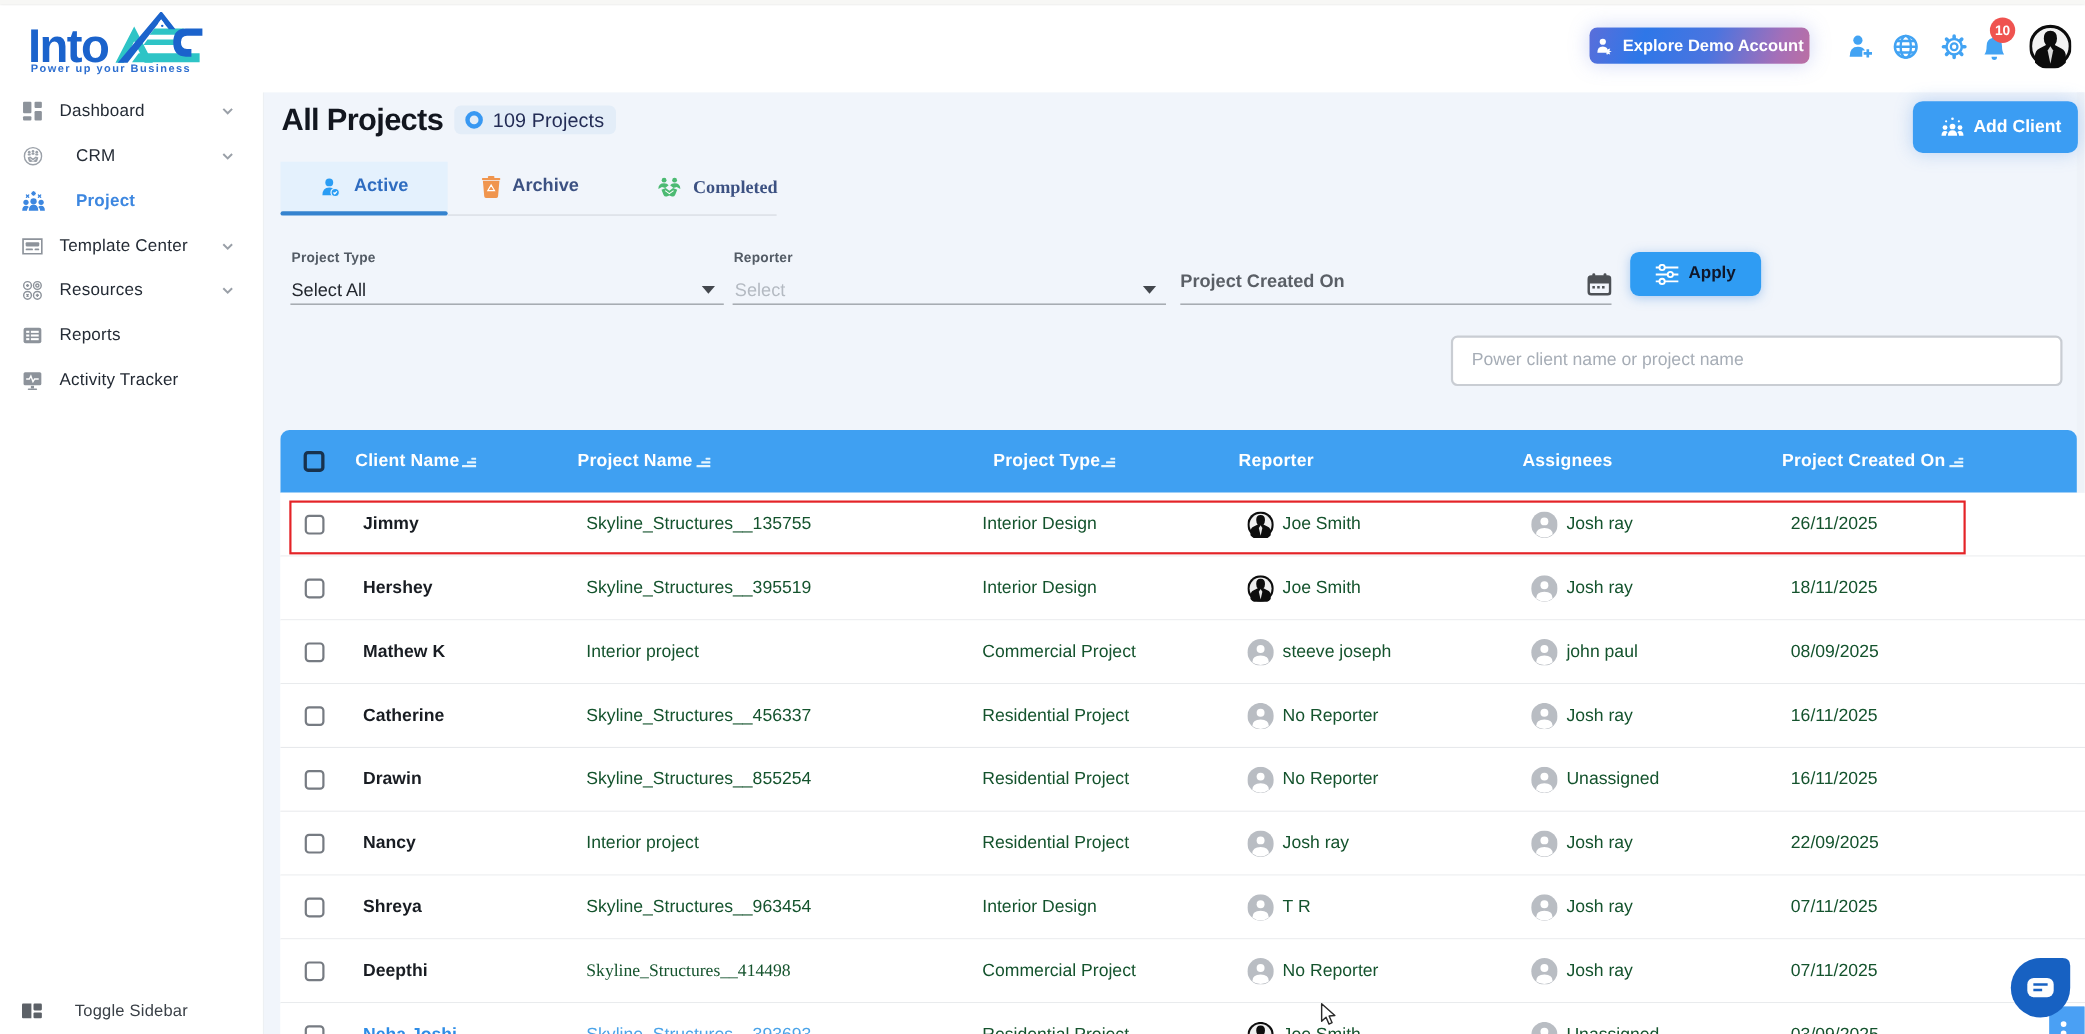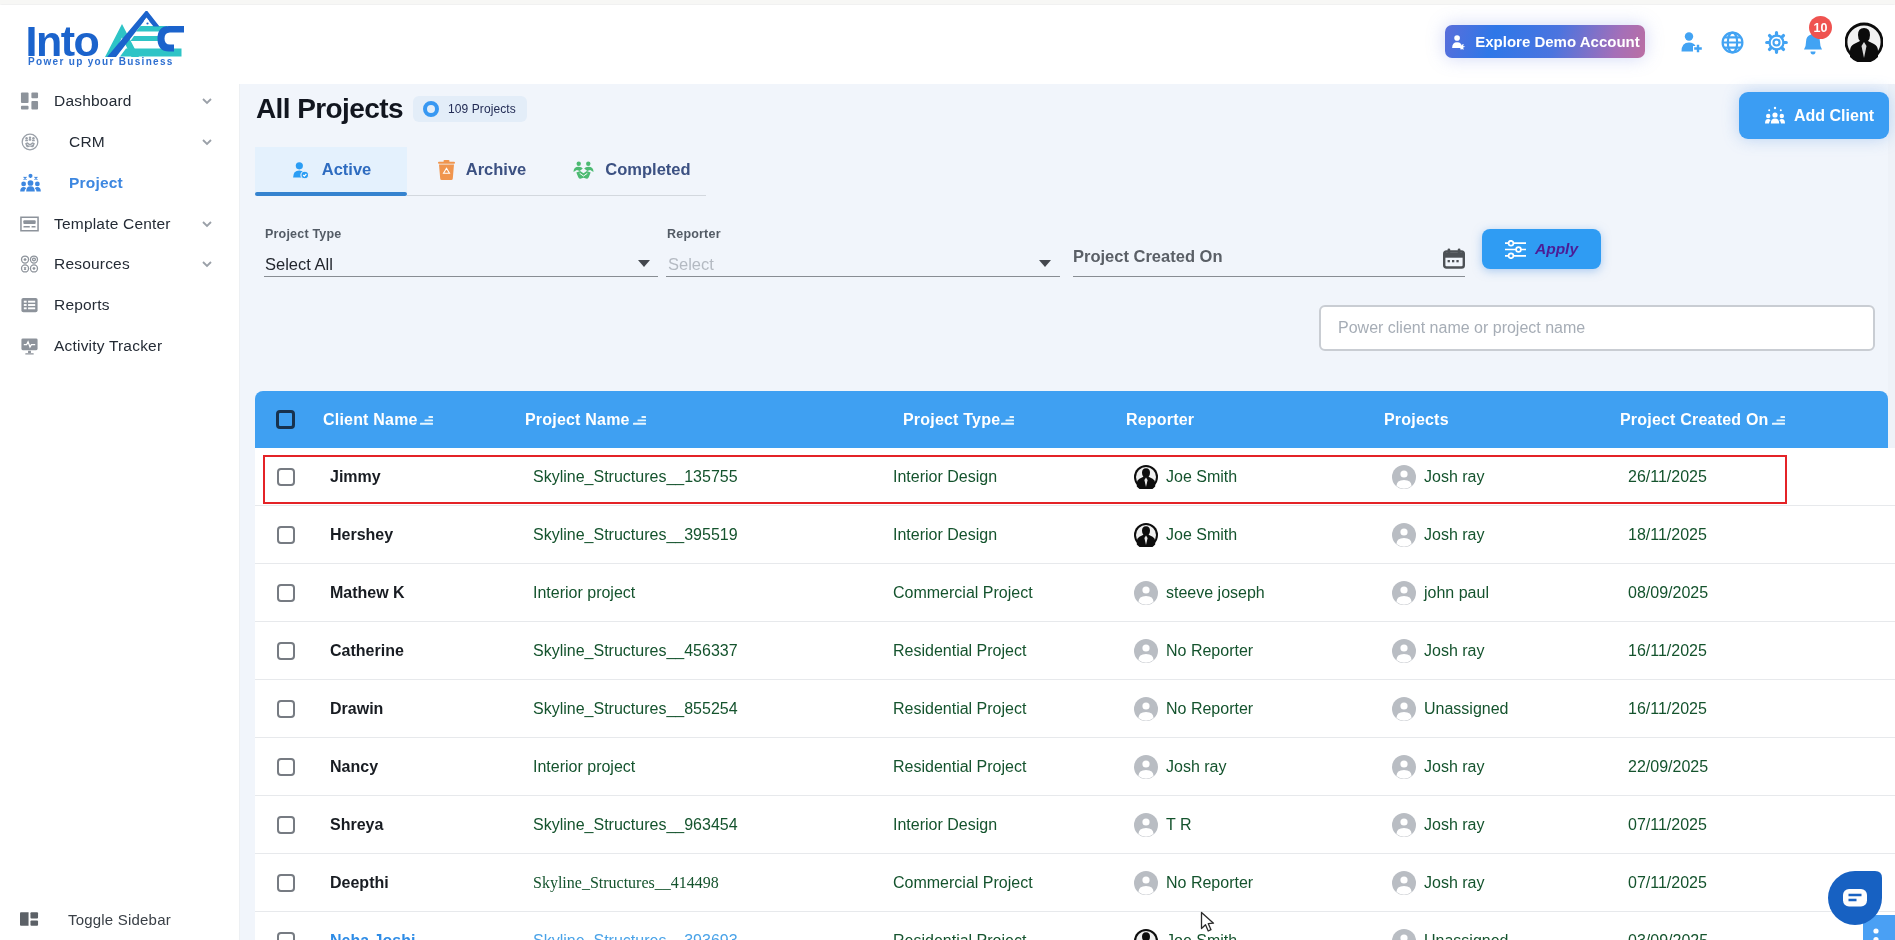--- a/index.html
+++ b/index.html
@@ -22,43 +22,43 @@
   background:linear-gradient(108deg,#5a6eda 0%,#2e77e8 25%,#4b74df 55%,#a56fb8 85%,#bb6fa3 100%);
   color:#fff; font-size:15px; font-weight:700; display:flex; align-items:center;
   justify-content:center; gap:8px; box-shadow:0 0 18px rgba(120,140,230,.35); }
 .hico { position:absolute; top:30px; width:24px; height:24px; }
 #avatar { left:1845px; top:22px; width:38px; height:40px; }
 
 #title { left:256px; top:93px; font-size:28px; font-weight:700; color:#12161f; letter-spacing:-.6px; }
 #badge { left:413px; top:96px; height:26px; white-space:nowrap; padding-right:11px; background:#e3edf8; border-radius:6px;
   display:flex; align-items:center; }
 #badge .ring { width:16px; height:16px; border:4.5px solid #3898f2; border-radius:50%; margin-left:10px; }
-#badge .btxt { font-size:12px; color:#232c55; font-weight:500; margin-left:9px; letter-spacing:.1px; }
+#badge .btxt { font-size:18px; color:#232c55; font-weight:500; margin-left:9px; letter-spacing:.1px; }
 #addclient { left:1739px; top:92px; width:150px; height:47px; background:#3b9df3; border-radius:9px;
   color:#fff; font-size:16px; font-weight:700; display:flex; align-items:center; justify-content:center;
   gap:8px; padding-left:10px; box-shadow:0 0 16px rgba(170,200,240,.8); }
 
 #tabActive { left:255px; top:147px; width:152px; height:45px; background:#e4f1fd;
   display:flex; align-items:center; justify-content:center; gap:11px;
   font-size:16.5px; font-weight:600; color:#2e6cc0; }
 #tabActive-line { left:255px; top:192px; width:152px; height:4px; background:#3583cf; border-radius:2px; }
 #tabsline { left:407px; top:195px; width:299px; height:1px; background:#d3d8de; }
 #tabArchive { left:407px; top:147px; width:150px; height:45px; display:flex; align-items:center;
   justify-content:center; gap:11px; font-size:16.5px; font-weight:600; color:#3c5182; }
 #tabCompleted { left:557px; top:147px; width:150px; height:45px; display:flex; align-items:center;
-  justify-content:center; gap:11px; font-size:16.5px; font-weight:600; color:#3c5182; }
+  justify-content:flex-end; gap:11px; font-size:16.5px; font-weight:600; color:#3c5182;font-family:Liberation Serif, serif; }
 
 .flabel { position:absolute; font-size:12.5px; font-weight:700; color:#535b65; letter-spacing:.2px; }
 .fval { position:absolute; font-size:16.5px; color:#23272e; }
 .funder { position:absolute; height:1px; background:#888d93; }
 .farrow { position:absolute; width:0; height:0; border-left:6px solid transparent;
   border-right:6px solid transparent; border-top:7px solid #43474d; }
 #applybtn { left:1482px; top:229px; width:119px; height:40px; background:#2f9cf3; border-radius:8px;
-  color:#4c1d95; font-size:15.5px; font-weight:700; display:flex; align-items:center; justify-content:center;
-  gap:9px; box-shadow:0 2px 10px rgba(100,160,230,.5);font-style:italic; }
+  color:#0f172a; font-size:15.5px; font-weight:700; display:flex; align-items:center; justify-content:center;
+  gap:9px; box-shadow:0 2px 10px rgba(100,160,230,.5); }
 #search { left:1319px; top:305px; width:556px; height:46px; background:#fff;
   border:2px solid #c9cdd3; border-radius:6px; display:flex; align-items:center; }
 #search span { margin-left:17px; font-size:16px; color:#a6adb6; }
 
 #thead { left:255px; top:391px; width:1633px; height:57px; background:#3fa0f2;
   border-radius:8px 8px 0 0; }
 .th { position:absolute; top:0; height:57px; display:flex; align-items:center;
   color:#fff; font-size:16px; font-weight:700; letter-spacing:.2px; }
 #tbody { left:255px; top:448px; width:1633px; height:492px; background:#fff; }
 .row { position:absolute; left:0; width:1890px; height:58px; border-bottom:1px solid #e7e9ec; background:#fff; }
@@ -385,21 +385,21 @@
     </svg>
 <div class="th" style="left:648px;">Project Type</div>
 <svg style="position:absolute;left:746px;top:25px" width="13" height="10" viewBox="0 0 13 10">
       <g fill="#eefaff" opacity=".95">
         <rect x="8.5" y="0" width="4.5" height="1.9" rx=".5"></rect>
         <rect x="4.5" y="3.4" width="8.5" height="1.9" rx=".5"></rect>
         <rect x="0" y="6.8" width="13" height="2" rx=".5"></rect>
       </g>
     </svg>
 <div class="th" style="left:871px;">Reporter</div>
-<div class="th" style="left:1129px;">Projects</div>
+<div class="th" style="left:1129px;">Assignees</div>
 <div class="th" style="left:1365px;">Project Created On</div>
 <svg style="position:absolute;left:1517px;top:25px" width="13" height="10" viewBox="0 0 13 10">
       <g fill="#eefaff" opacity=".95">
         <rect x="8.5" y="0" width="4.5" height="1.9" rx=".5"></rect>
         <rect x="4.5" y="3.4" width="8.5" height="1.9" rx=".5"></rect>
         <rect x="0" y="6.8" width="13" height="2" rx=".5"></rect>
       </g>
     </svg>
 <div style="position:absolute;left:21px;top:19px;width:19px;height:19px;border:3px solid #17324e;border-radius:4px;"></div>
 </div>

